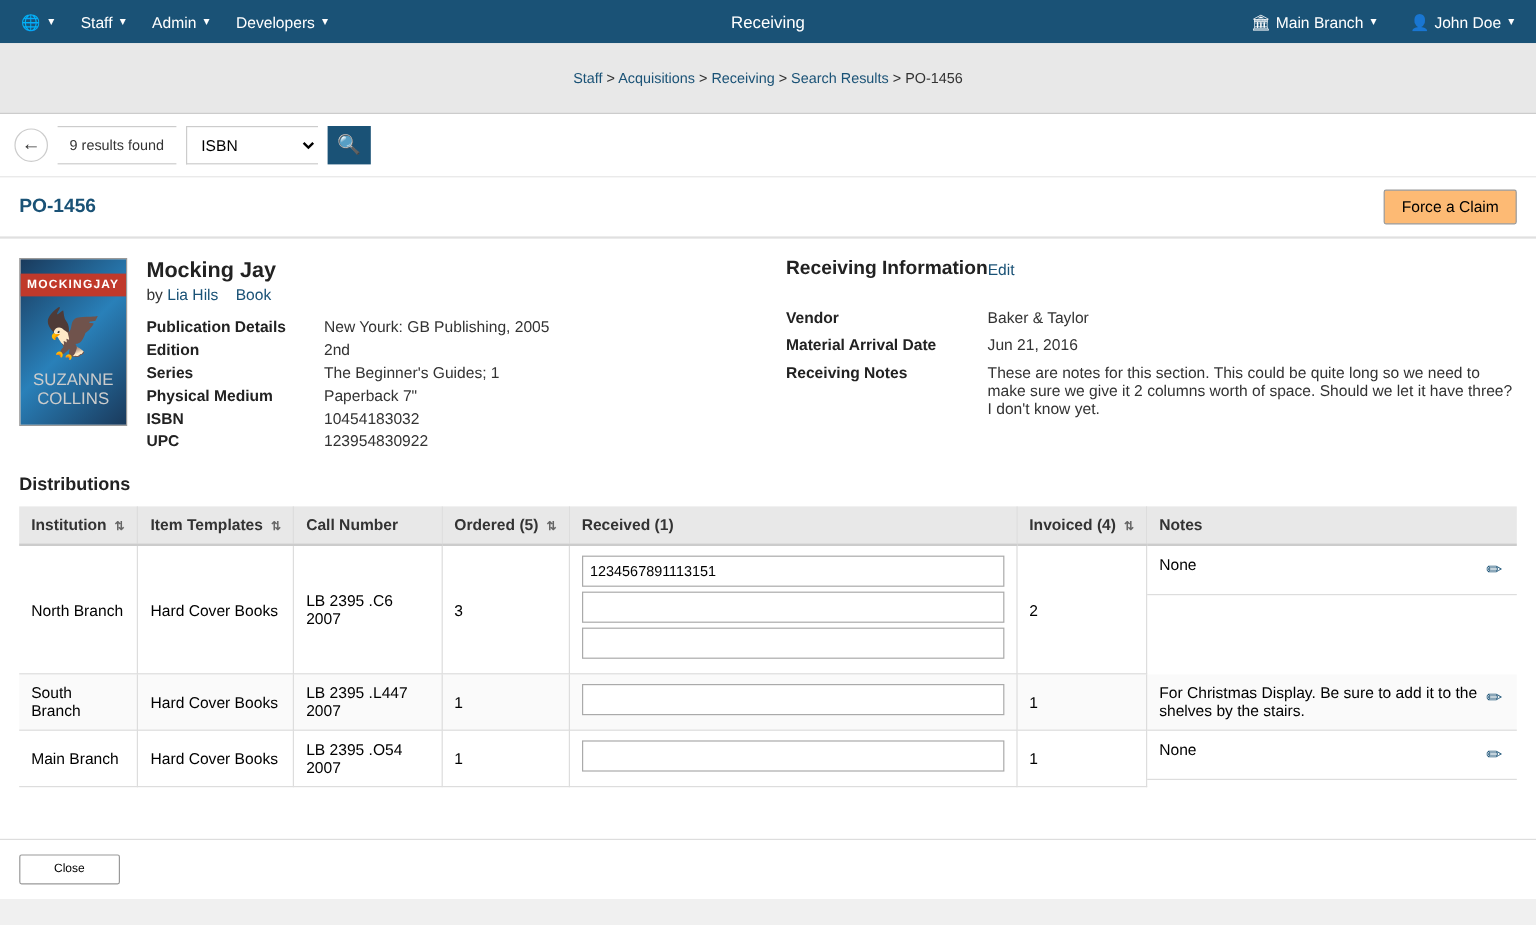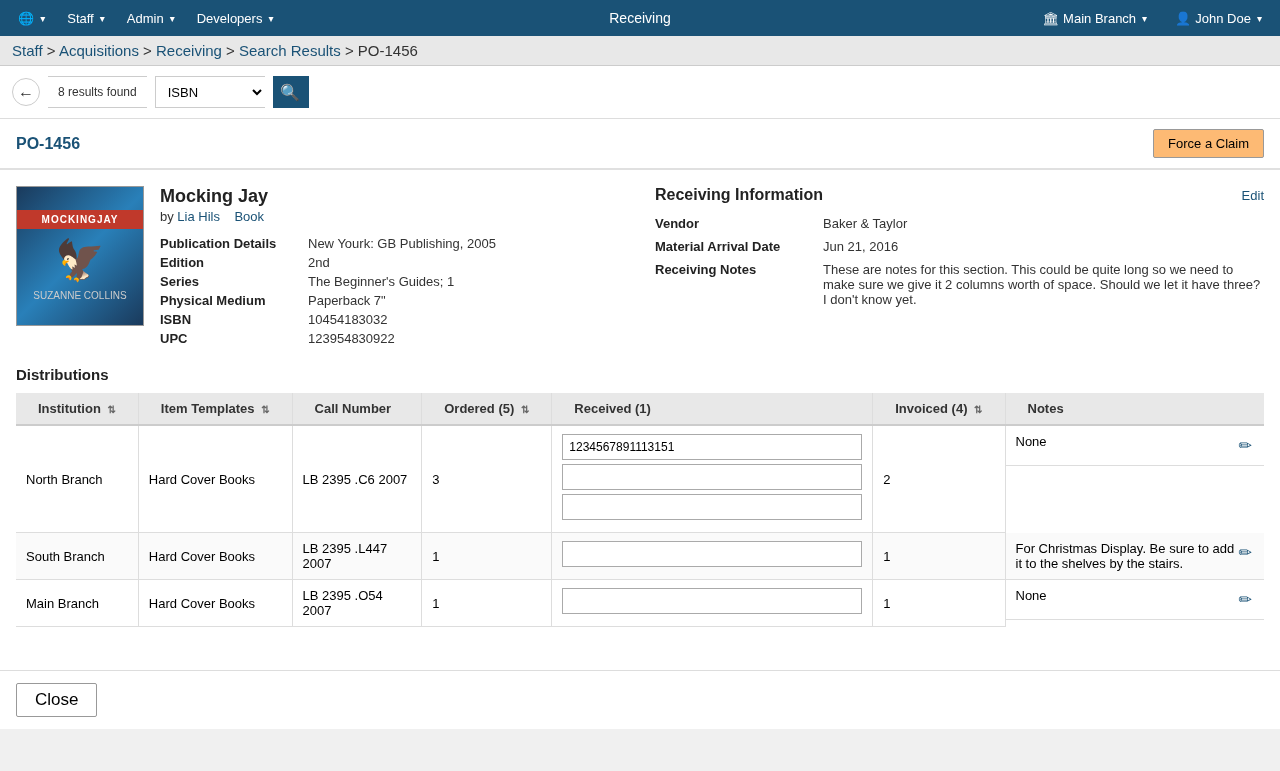--- a/index.html
+++ b/index.html
@@ -35,24 +35,25 @@
       transform: translateX(-50%);
       color: white;
       font-size: 14px;
       font-weight: 500;
     }
     .chevron { font-size: 10px; margin-left: 2px; }
 
     
     .breadcrumb {
       background: #e8e8e8;
-      padding: 6px 12px;
-      font-size: 15px;
+      padding: 22px 12px;
+      font-size: 12px;
       color: #333;
       border-bottom: 1px solid #ccc;
+      text-align: center;
     }
     .breadcrumb a { color: #1a5276; text-decoration: none; }
 
     
     .search-bar {
       background: white;
       padding: 10px 12px;
       display: flex;
       align-items: center;
       gap: 8px;
@@ -142,21 +143,21 @@
     }
 
     
     .main-content {
       background: white;
       margin: 0;
       padding: 16px;
       min-height: 500px;
     }
     .book-cover {
-      width: 128px;
+      width: 90px;
       height: 140px;
       background: linear-gradient(135deg, #1a3a5c 0%, #2980b9 50%, #1a3a5c 100%);
       flex-shrink: 0;
       display: flex;
       flex-direction: column;
       align-items: center;
       justify-content: center;
       color: white;
       font-size: 11px;
       text-align: center;
@@ -184,38 +185,38 @@
     .book-author span { color: #1a5276; }
 
     .detail-grid { display: grid; grid-template-columns: 140px 1fr; gap: 4px 8px; font-size: 13px; }
     .detail-label { font-weight: bold; color: #222; }
     .detail-value { color: #333; }
 
     
     .receiving-section { flex: 1; min-width: 350px; }
     .receiving-header {
       display: flex;
-      justify-content: space-between;
-      align-items: center;
-      margin-bottom: 12px;
+      justify-content: flex-start;
+      align-items: center;
+      margin-bottom: 24px;
     }
     .receiving-title { font-size: 16px; font-weight: bold; color: #222; }
     .edit-link { color: #1a5276; font-size: 13px; text-decoration: none; }
     .receiving-grid { display: grid; grid-template-columns: 160px 1fr; gap: 8px; font-size: 13px; }
     .receiving-label { font-weight: bold; color: #222; }
     .receiving-value { color: #333; }
 
     
     .distributions-section { margin-top: 16px; }
     .distributions-title { font-size: 15px; font-weight: bold; margin-bottom: 10px; color: #222; }
 
     table { width: 100%; border-collapse: collapse; font-size: 13px; }
     thead tr { background: #e8e8e8; }
     th {
-      padding: 8px 22px;
+      padding: 8px 10px;
       text-align: left;
       font-weight: bold;
       color: #333;
       border-bottom: 2px solid #ccc;
       border-right: 1px solid #ddd;
       white-space: nowrap;
     }
     th:last-child { border-right: none; }
     th .sort-icon { font-size: 10px; margin-left: 3px; color: #666; }
     td {
@@ -245,22 +246,22 @@
 
     
     .bottom-bar {
       background: white;
       padding: 12px 16px;
       border-top: 1px solid #ddd;
     }
     .close-btn {
       background: white;
       border: 1px solid #999;
-      padding: 6px 18px;
-      font-size: 17px;
+      padding: 6px 28px;
+      font-size: 10px;
       cursor: pointer;
       border-radius: 2px;
     }
     .content-card {
       background: white;
       margin: 0;
     }
   </style>
 </head>
 <body>
@@ -309,21 +310,21 @@
   <a href="#">Receiving</a>
   <span> &gt; </span>
   <a href="#">Search Results</a>
   <span> &gt; </span>
   <span>PO-1456</span>
 </div>
 
 <div class="search-bar">
   <button class="back-btn">←</button>
   <div class="results-found">
-    <span>8 results found</span>
+    <span>9 results found</span>
   </div>
   <select class="search-type-select">
     <option>ISBN</option>
     <option>Title</option>
     <option>Author</option>
     <option>Call Number</option>
   </select>
   <button class="search-go-btn">
     <span>🔍</span>
   </button>
@@ -338,21 +339,21 @@
 
   <div class="main-content">
 
     <div style="display:flex; gap:30px; margin-bottom:20px;">
 
       <div style="display:flex; gap:16px; flex:1;">
 
         <div class="book-cover">
           <div class="book-cover-top">MOCKINGJAY</div>
           <div class="book-cover-bird">🦅</div>
-          <div style="font-size:10px; color:#ccc; text-align:center; padding:2px 4px;">SUZANNE COLLINS</div>
+          <div style="font-size:14px; color:#ccc; text-align:center; padding:2px 4px;">SUZANNE COLLINS</div>
         </div>
 
         <div class="book-details">
           <div class="book-title">Mocking Jay</div>
           <div class="book-author">
             by <span>Lia Hils</span>
             &nbsp;&nbsp;
             <span>Book</span>
           </div>
           <div class="detail-grid">

